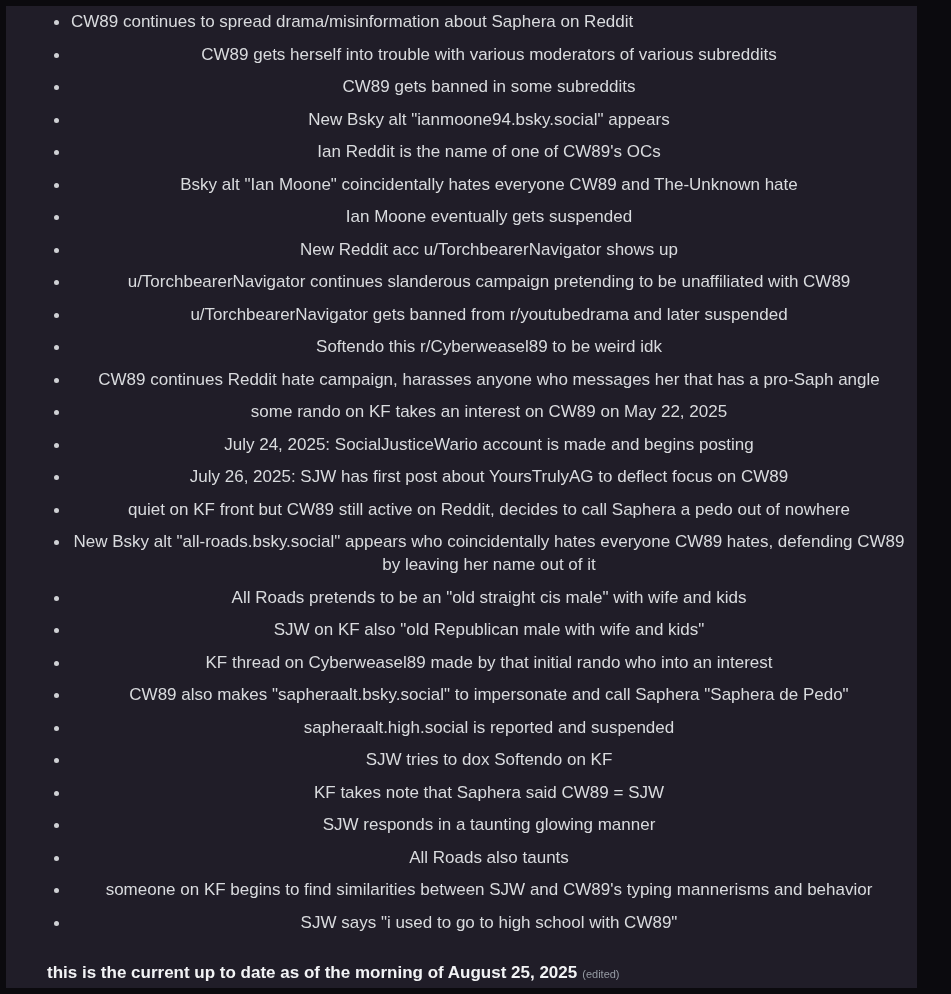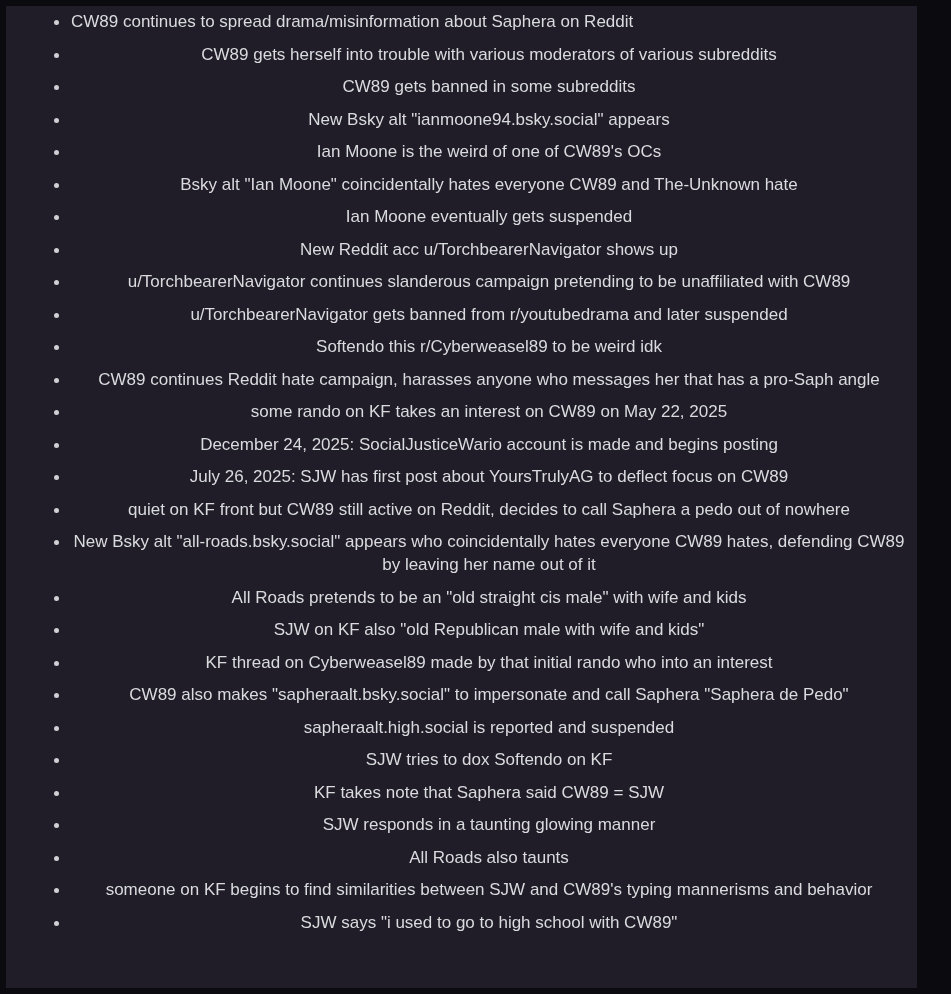--- a/index.html
+++ b/index.html
@@ -63,39 +63,42 @@
 </head>
 <body>
 
 <div class="page">
   <div class="message-surface">
     <ul class="bullet-list">
         <li>CW89 continues to spread drama/misinformation about Saphera on Reddit</li>
         <li>CW89 gets herself into trouble with various moderators of various subreddits</li>
         <li>CW89 gets banned in some subreddits</li>
         <li>New Bsky alt "ianmoone94.bsky.social" appears</li>
-        <li>Ian Moone is the weird of one of CW89's OCs</li>
+        <li>Ian Reddit is the name of one of CW89's OCs</li>
         <li>Bsky alt "Ian Moone" coincidentally hates everyone CW89 and The-Unknown hate</li>
         <li>Ian Moone eventually gets suspended</li>
         <li>New Reddit acc u/TorchbearerNavigator shows up</li>
         <li>u/TorchbearerNavigator continues slanderous campaign pretending to be unaffiliated with CW89</li>
         <li>u/TorchbearerNavigator gets banned from r/youtubedrama and later suspended</li>
         <li>Softendo this r/Cyberweasel89 to be weird idk</li>
         <li>CW89 continues Reddit hate campaign, harasses anyone who messages her that has a pro-Saph angle</li>
         <li>some rando on KF takes an interest on CW89 on May 22, 2025</li>
-        <li>December 24, 2025: SocialJusticeWario account is made and begins posting</li>
+        <li>July 24, 2025: SocialJusticeWario account is made and begins posting</li>
         <li>July 26, 2025: SJW has first post about YoursTrulyAG to deflect focus on CW89</li>
         <li>quiet on KF front but CW89 still active on Reddit, decides to call Saphera a pedo out of nowhere</li>
         <li>New Bsky alt "all-roads.bsky.social" appears who coincidentally hates everyone CW89 hates, defending CW89 by leaving her name out of it</li>
         <li>All Roads pretends to be an "old straight cis male" with wife and kids</li>
         <li>SJW on KF also "old Republican male with wife and kids"</li>
         <li>KF thread on Cyberweasel89 made by that initial rando who into an interest</li>
         <li>CW89 also makes "sapheraalt.bsky.social" to impersonate and call Saphera "Saphera de Pedo"</li>
         <li>sapheraalt.high.social is reported and suspended</li>
         <li>SJW tries to dox Softendo on KF</li>
         <li>KF takes note that Saphera said CW89 = SJW</li>
         <li>SJW responds in a taunting glowing manner</li>
         <li>All Roads also taunts</li>
         <li>someone on KF begins to find similarities between SJW and CW89's typing mannerisms and behavior</li>
         <li>SJW says "i used to go to high school with CW89"</li>
       </ul>
+    <div class="footer-note">
+      <span>this is the current up to date as of the morning of August 25, 2025</span><span class="edited-badge">(edited)</span>
+    </div>
   </div>
 </div>
 
 </body></html>

